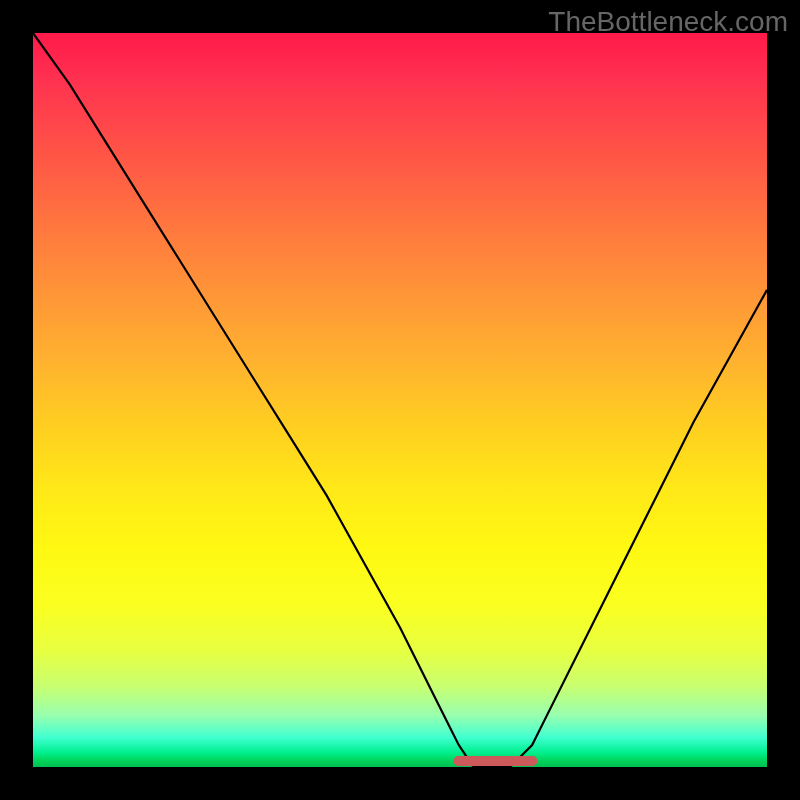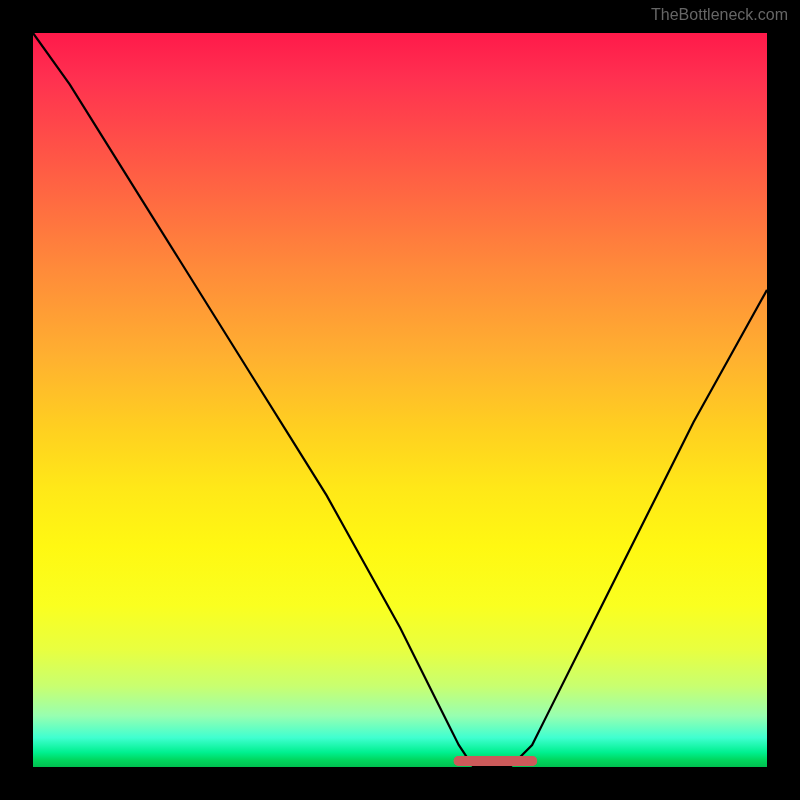--- a/index.html
+++ b/index.html
@@ -9,21 +9,21 @@
     background: #000;
     position: relative;
     overflow: hidden;
   }
   .attribution {
     position: absolute;
     top: 6px;
     right: 12px;
     color: #666;
     font-family: Arial, sans-serif;
-    font-size: 16px;
+    font-size: 28px;
     z-index: 10;
   }
   .plot-area {
     position: absolute;
     left: 33px;
     top: 33px;
     width: 734px;
     height: 734px;
     background: linear-gradient(to bottom,
       #ff1a4a 0%,

